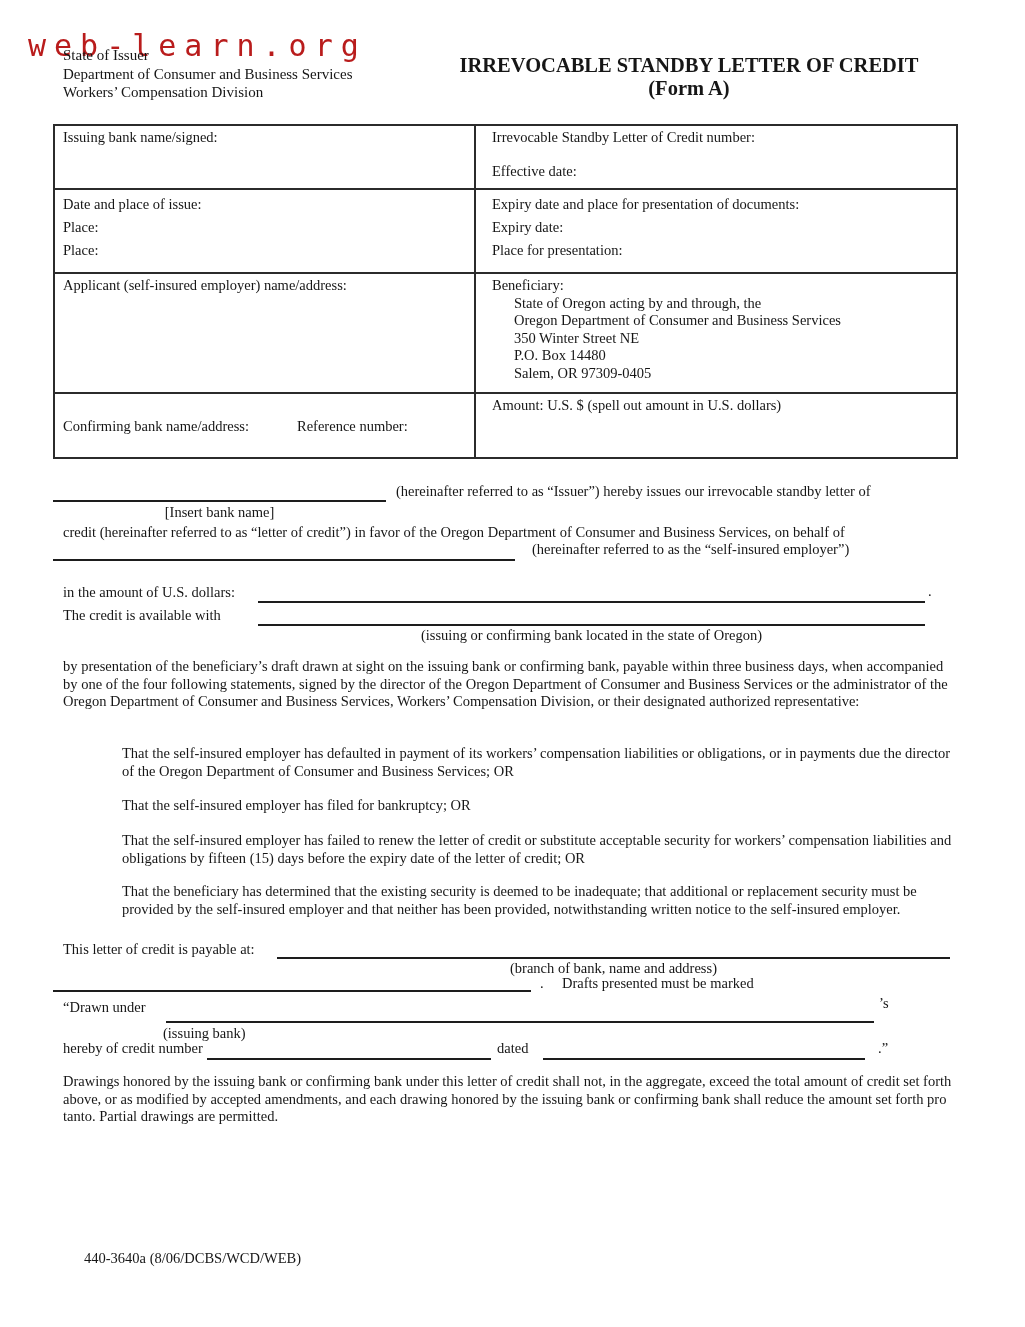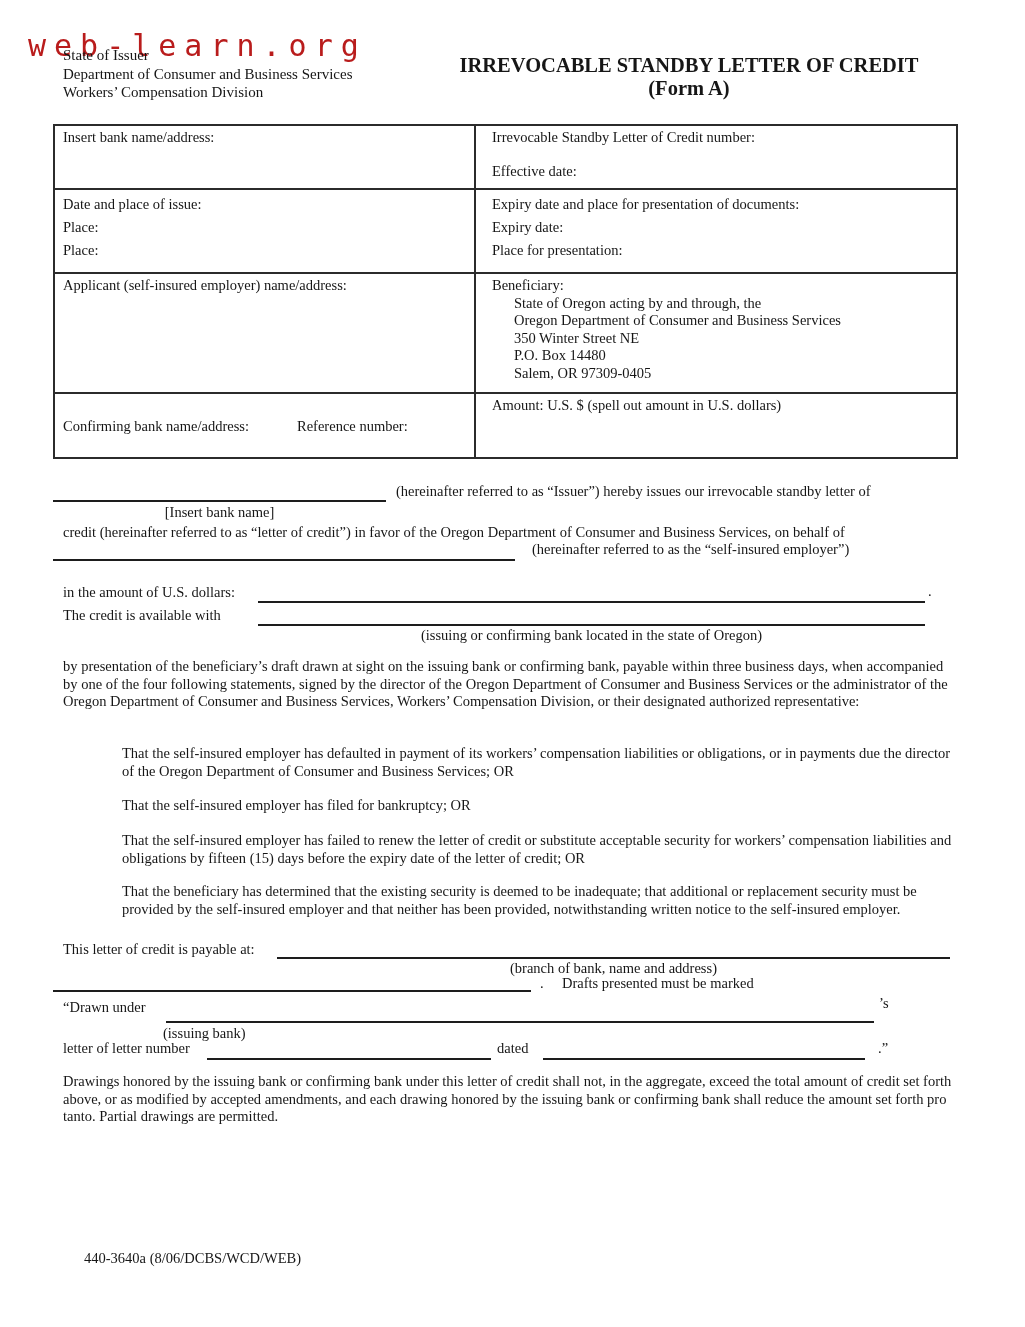--- a/index.html
+++ b/index.html
@@ -56,21 +56,21 @@
     <div>Workers’ Compensation Division</div>
   </div>
   <div class="title-block">
     <div>IRREVOCABLE STANDBY LETTER OF CREDIT</div>
     <div>(Form A)</div>
   </div>
 
   <div class="info-table">
     <div class="t-row" style="height:62px">
       <div class="t-cell t-left">
-        <p>Insert bank name/address:</p>
+        <p>Issuing bank name/signed:</p>
       </div>
       <div class="t-cell t-right">
         <p>Irrevocable Standby Letter of Credit number:</p>
         <p class="gap-above">Effective date:</p>
       </div>
     </div>
     <div class="t-row row2" style="height:84px">
       <div class="t-cell t-left">
         <p>Date and place of issue:</p>
         <p>Place:</p>
@@ -138,21 +138,21 @@
 
   <div class="uline" style="left:53px;top:990px;width:478px"></div>
   <div class="para" style="left:540px;top:975px">.</div>
   <div class="para" style="left:562px;top:975px">Drafts presented must be marked</div>
 
   <div class="para" style="left:63px;top:999px">“Drawn under</div>
   <div class="uline" style="left:166px;top:1021px;width:708px"></div>
   <div class="para" style="left:879px;top:995px">’s</div>
   <div class="para" style="left:163px;top:1025px">(issuing bank)</div>
 
-  <div class="para" style="left:63px;top:1040px">letter of letter number</div>
+  <div class="para" style="left:63px;top:1040px">hereby of credit number</div>
   <div class="uline" style="left:207px;top:1058px;width:284px"></div>
   <div class="para" style="left:497px;top:1040px">dated</div>
   <div class="uline" style="left:543px;top:1058px;width:322px"></div>
   <div class="para" style="left:878px;top:1040px">.”</div>
 
   <div class="para" style="left:63px;top:1073px;width:893px">Drawings honored by the issuing bank or confirming bank under this letter of credit shall not, in the aggregate, exceed the total amount of credit set forth above, or as modified by accepted amendments, and each drawing honored by the issuing bank or confirming bank shall reduce the amount set forth pro tanto.  Partial drawings are permitted.</div>
 
   <div class="footer-id">440-3640a (8/06/DCBS/WCD/WEB)</div>
 
 </div>

